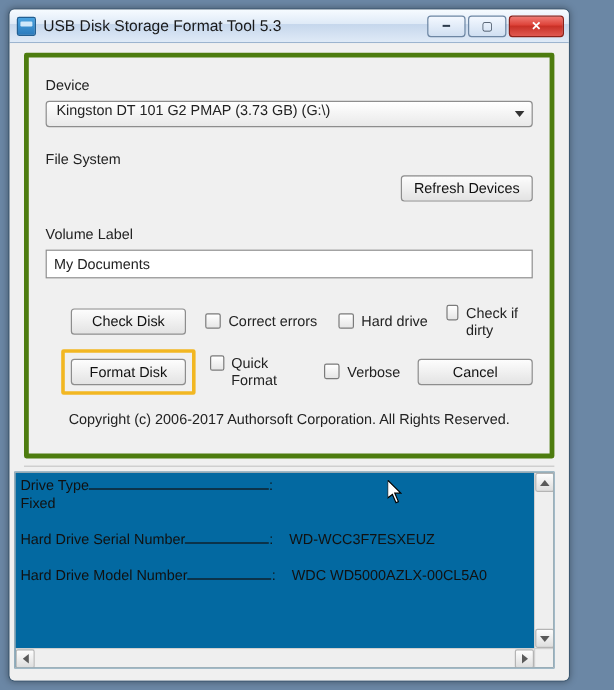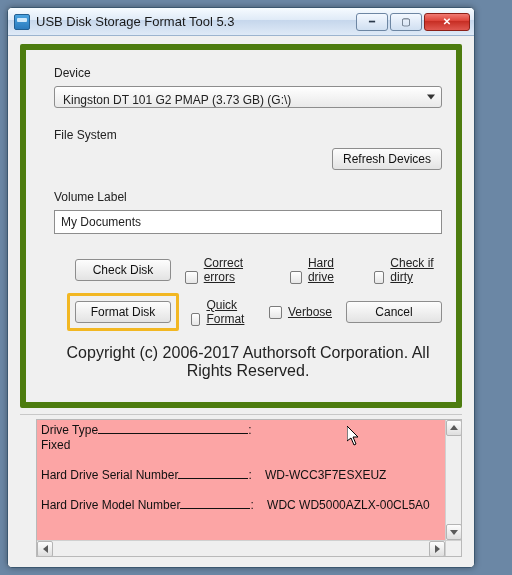--- a/index.html
+++ b/index.html
@@ -72,34 +72,34 @@
   }
   .client {
     flex: 1;
     display: flex;
     flex-direction: column;
     background: #f0f0f0;
     overflow: hidden;
   }
   .panel {
     margin: 8px 12px 6px 12px;
-    border: 6px solid #4d7c0f;
-    border-radius: 2px;
-    padding: 10px 14px 14px 28px;
+    border: 4px solid #4d7c0f;
+    border-radius: 2px;
+    padding: 10px 14px 14px 14px;
     background: #f0f0f0;
   }
   .label { color: #222; margin: 6px 0 6px 0; }
   .dropdown {
     width: 100%;
     height: 22px;
     background: linear-gradient(to bottom, #ffffff, #e9e9e9);
     border: 1px solid #8d8d8d;
     border-radius: 3px;
     display: flex;
-    align-items: flex-end;
+    align-items: flex-start;
     padding: 0 22px 0 8px;
     position: relative;
     font-size: 12px;
     color: #222;
   }
   .dropdown .arrow {
     position: absolute;
     right: 6px;
     top: 50%;
     transform: translateY(-50%);
@@ -132,49 +132,49 @@
     border: 1px solid #8d8d8d;
     background: #fff;
     padding: 0 6px;
     font-size: 12px;
     color: #222;
     display: flex;
     align-items: center;
   }
   .actions { margin-top: 22px; }
   .actions .row { margin-bottom: 14px; margin-left: 21px; }
-  .check-group { display: flex; align-items: flex-end; gap: 6px; color: #222; text-decoration: underline; }
+  .check-group { display: flex; align-items: flex-start; gap: 6px; color: #222; }
   .checkbox {
     width: 13px; height: 13px;
     border: 1px solid #7b7b7b;
     background: linear-gradient(to bottom, #fff, #e6e6e6);
     border-radius: 2px;
   }
   .actions .btn { min-width: 96px; }
   .highlight {
     border: 3px solid #f2b722;
     border-radius: 2px;
     padding: 5px;
     margin: -8px -2px -8px -8px;
   }
   .copyright {
     text-align: center;
     color: #222;
     padding: 4px 0 8px 0;
-    font-size: 16px;
+    font-size: 12px;
   }
   .divider {
     height: 1px;
     background: #c8c8c8;
     margin: 0 12px;
   }
   .info-pane {
-    margin: 4px 12px 10px 28px;
+    margin: 4px 12px 10px 4px;
     border: 1px solid #b9b9b9;
-    background: #fca5a5;
+    background: #0369a1;
     height: 164px;
     position: relative;
     overflow: hidden;
   }
   .scrollbar-v {
     position: absolute;
     right: 0; top: 0; bottom: 16px;
     width: 16px;
     background: #f0f0f0;
     border-left: 1px solid #d0d0d0;

